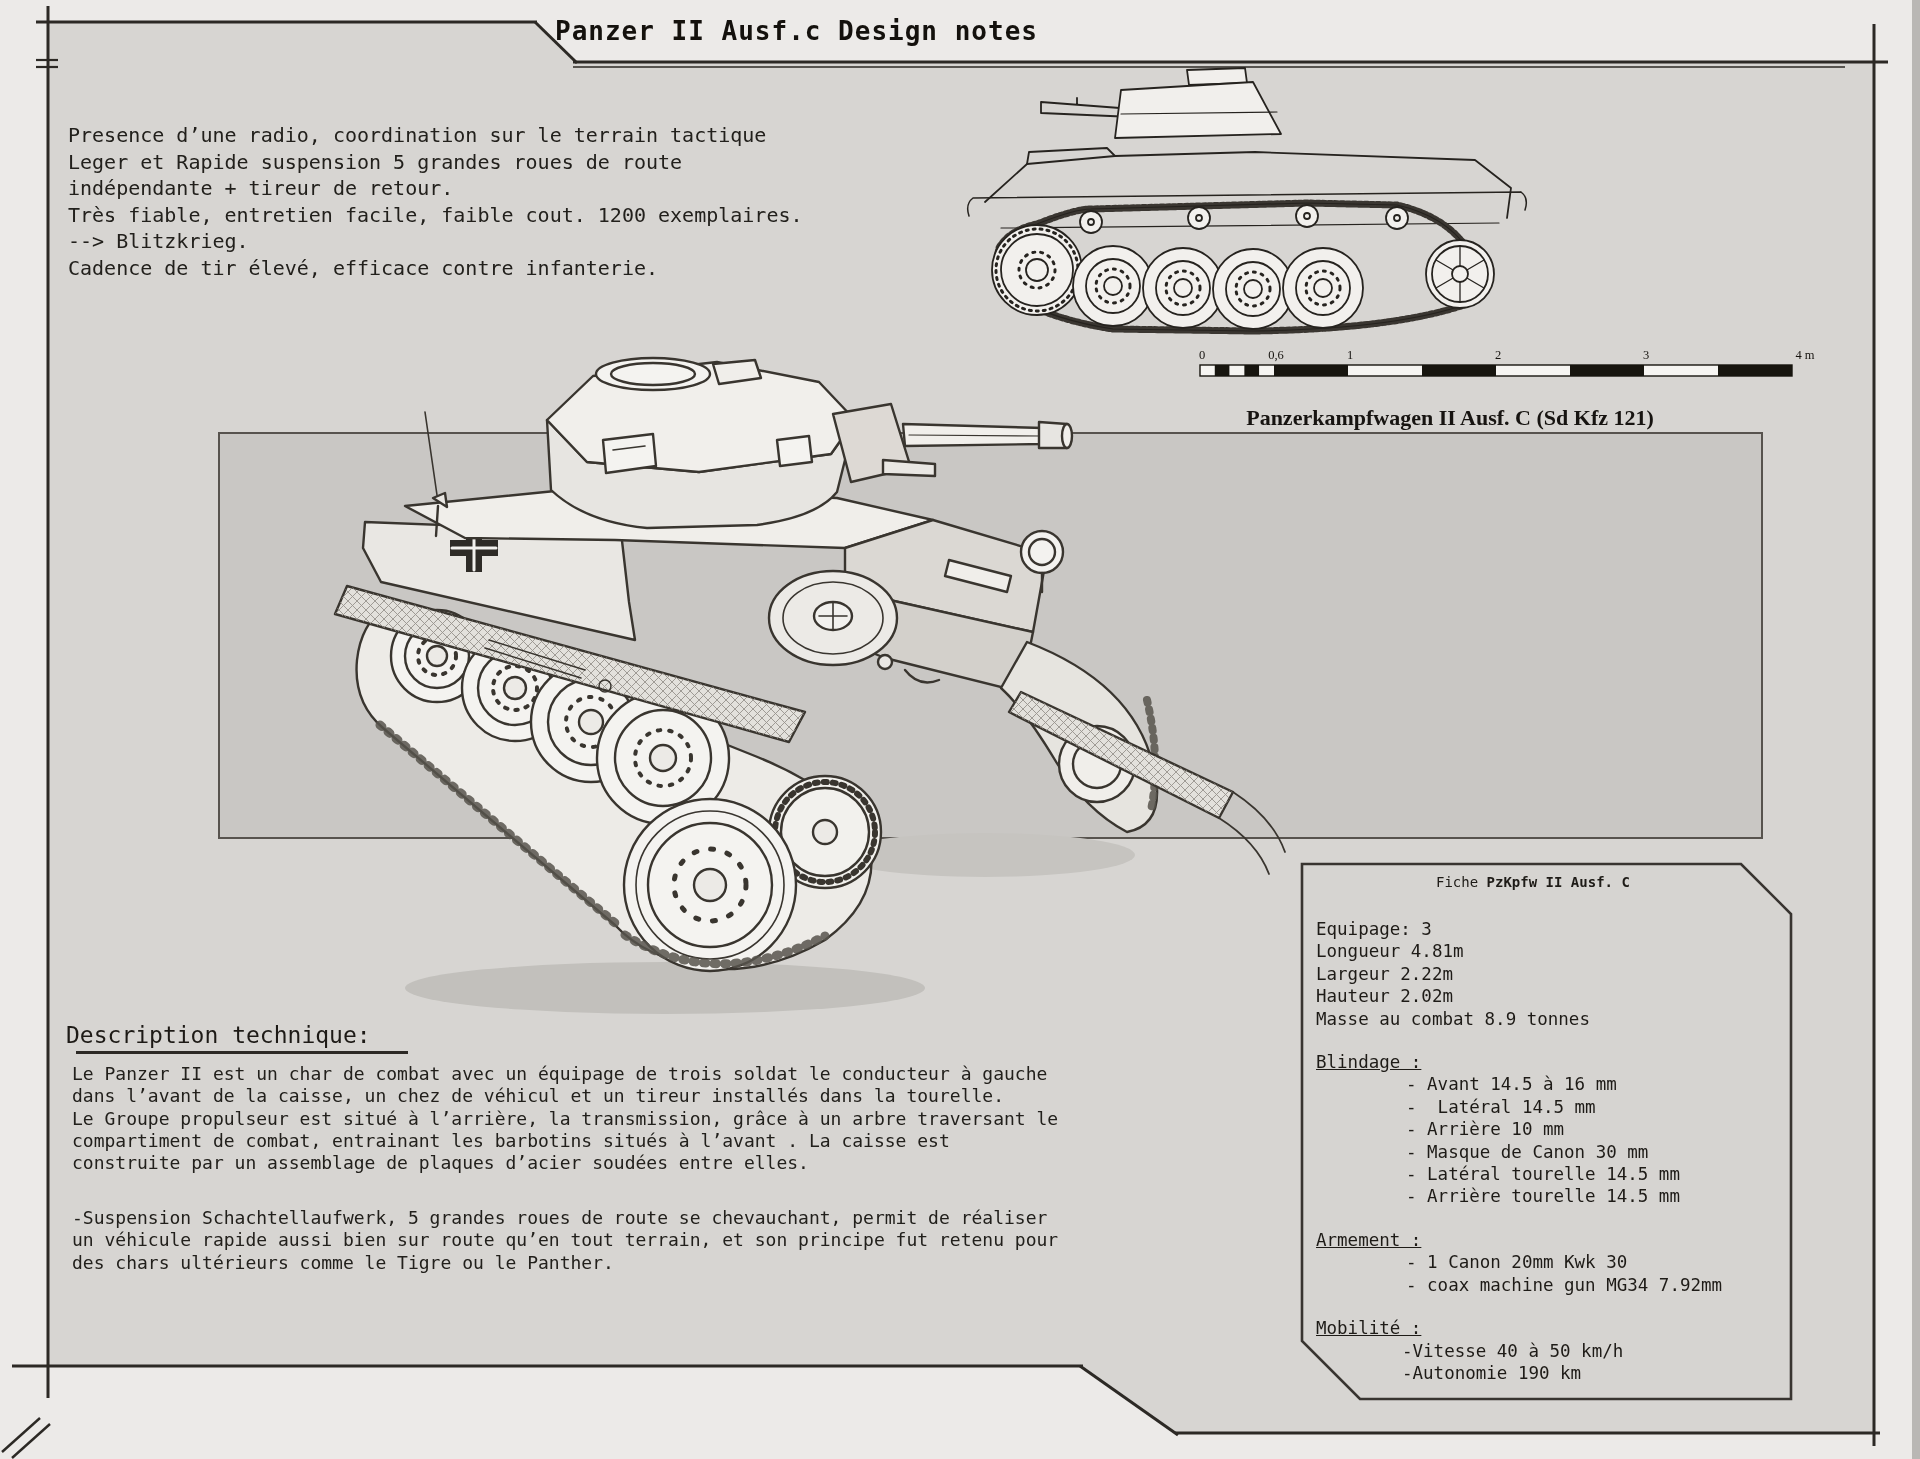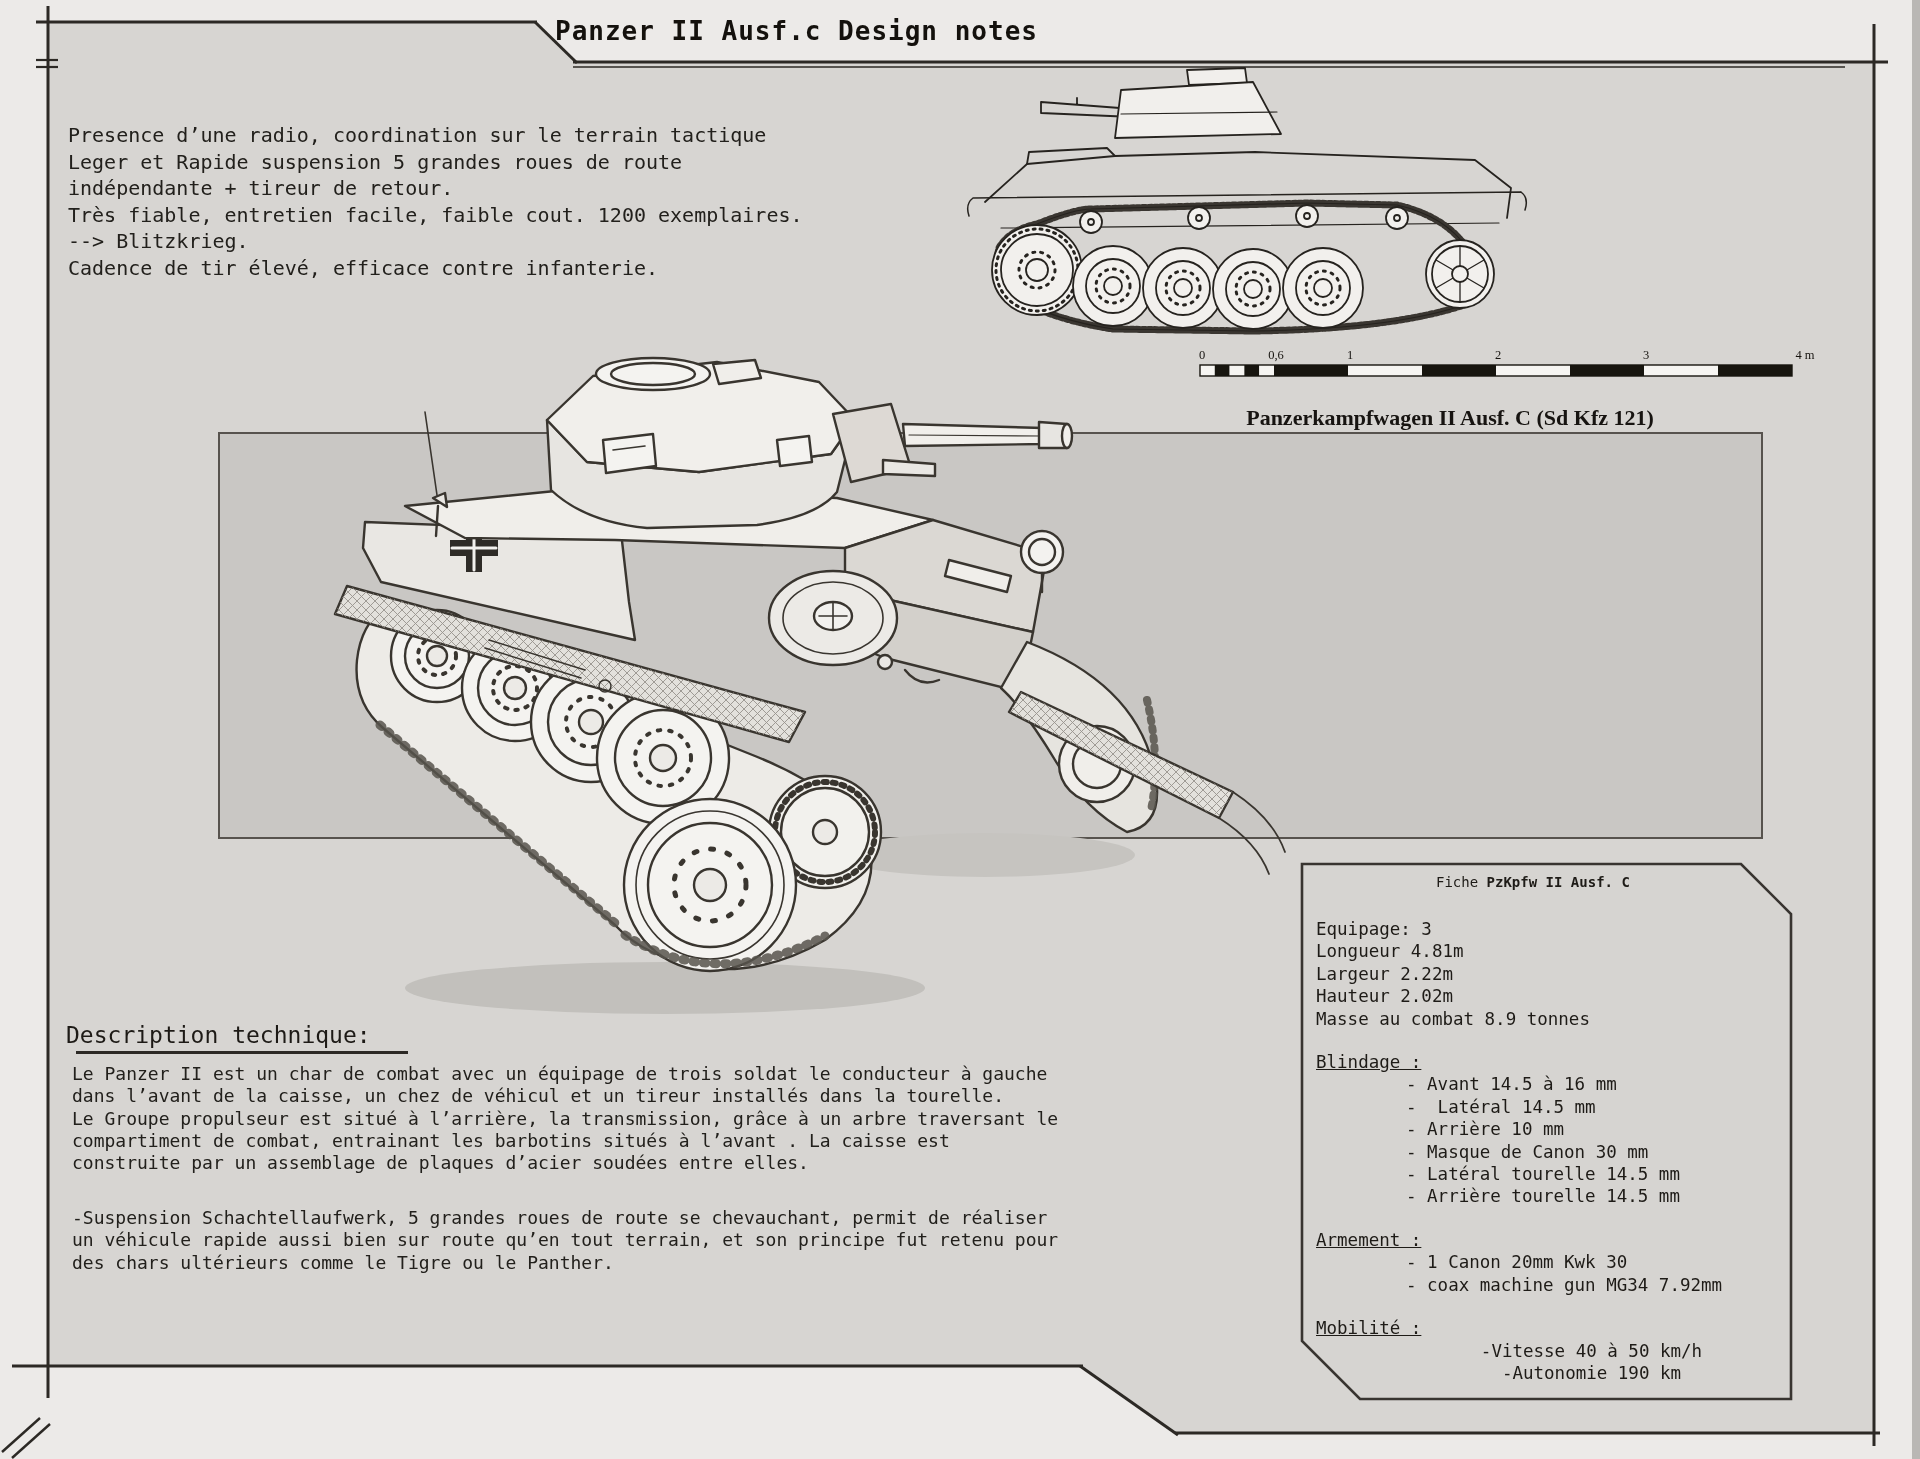--- a/index.html
+++ b/index.html
@@ -46,21 +46,21 @@
   .desc-para1 div,.desc-para2 div{white-space:pre;font:18px/22.3px "DejaVu Sans Mono",monospace;color:#22201c;margin-left:6px;}
 
   .fiche-shape{position:absolute;left:1296px;top:858px;z-index:2;}
   .fiche{position:absolute;left:1316px;top:868px;width:465px;z-index:3;
     font:17.5px/22.4px "DejaVu Sans Mono",monospace;color:#1e1b17;}
   .fiche-title{padding-left:120px;margin-bottom:22px;font-size:14px;line-height:28px;white-space:pre;}
   .fiche-title b{font-weight:bold;}
   .fblock div{white-space:pre;}
   .fheading{margin-top:21px;white-space:pre;text-decoration:underline;}
   .indent div{padding-left:90px;}
-  .indent2 div{padding-left:86px;text-align:center;}
+  .indent2 div{padding-left:86px;}
 </style>
 </head>
 <body>
 
 <div class="page">
 
   <svg class="frame-svg" width="1920" height="1459" viewBox="0 0 1920 1459">
     <polygon points="48,22 535,22 575,62 1874,62 1874,1433 1175,1433 1080,1366 48,1366" fill="#d7d5d2" stroke="none"></polygon>
     <g stroke="#2c2925" stroke-width="3" fill="none">
       <line x1="36" y1="22" x2="537" y2="22"></line>

